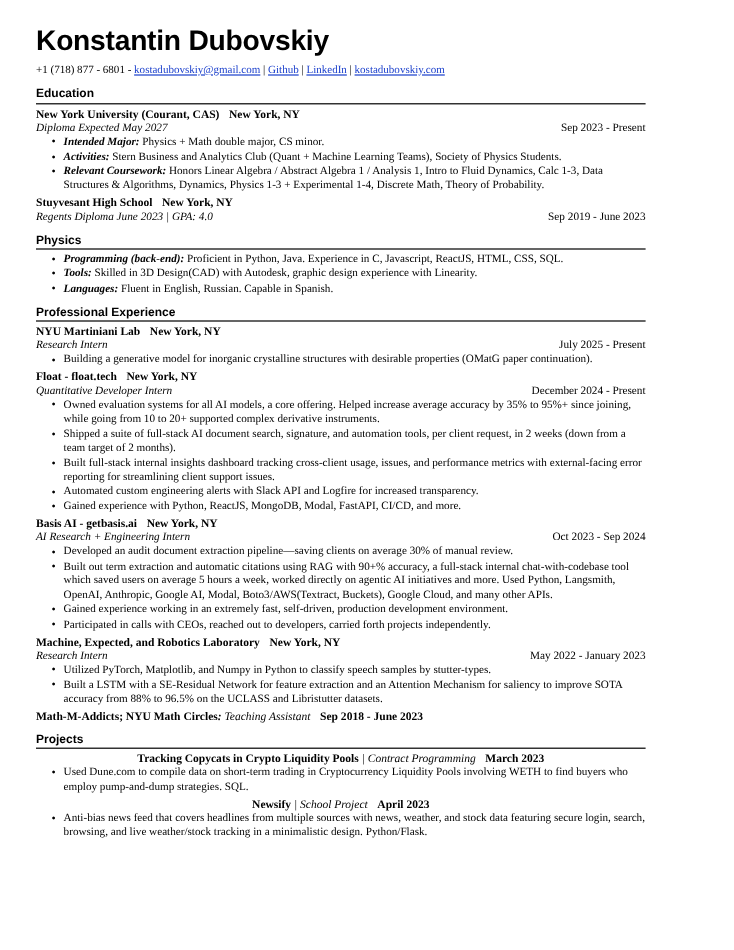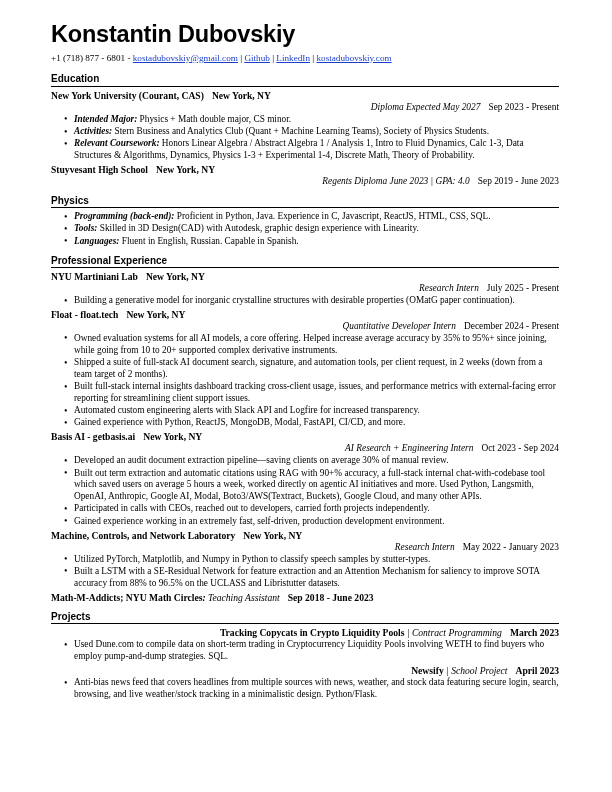--- a/index.html
+++ b/index.html
@@ -13,21 +13,20 @@
     font-family: "Liberation Serif", "DejaVu Serif", serif;
     color: #000000;
     font-size: 9.3px;
     line-height: 1.25;
     overflow: hidden;
   }
   .page {
     padding: 22px 30px 10px 30px;
     box-sizing: border-box;
     width: 568px;
-    margin-left: 21px;
   }
   .name {
     font-family: "Liberation Sans", sans-serif;
     font-size: 23.5px;
     font-weight: bold;
     letter-spacing: -0.2px;
     margin: 0 0 5px 0;
     line-height: 1.1;
   }
   .contact {
@@ -64,21 +63,21 @@
   .entry-head .left {
     font-weight: bold;
   }
   .entry-head .right {
     font-weight: bold;
     white-space: nowrap;
     padding-left: 8px;
   }
   .entry-sub {
     display: flex;
-    justify-content: flex-end;
+    justify-content: space-between;
     align-items: baseline;
     font-size: 9.4px;
     font-style: italic;
   }
   .entry-sub .right {
     font-style: normal;
     white-space: nowrap;
     padding-left: 8px;
   }
   ul.bullets {
@@ -105,21 +104,21 @@
     font-style: italic;
   }
   .ital {
     font-style: italic;
   }
   .bold {
     font-weight: bold;
   }
   .proj-head {
     display: flex;
-    justify-content: flex-end;
+    justify-content: center;
     align-items: baseline;
     font-size: 9.6px;
   }
   .proj-head .right {
     font-weight: bold;
     white-space: nowrap;
     padding-left: 8px;
   }
 </style>
 </head>
@@ -211,28 +210,28 @@
       <span class="left">Basis AI - getbasis.ai</span>
       <span class="right">New York, NY</span>
     </div>
     <div class="entry-sub">
       <span class="left">AI Research + Engineering Intern</span>
       <span class="right">Oct 2023 - Sep 2024</span>
     </div>
     <ul class="bullets">
       <li>Developed an audit document extraction pipeline—saving clients on average 30% of manual review.</li>
       <li>Built out term extraction and automatic citations using RAG with 90+% accuracy, a full-stack internal chat-with-codebase tool which saved users on average 5 hours a week, worked directly on agentic AI initiatives and more. Used Python, Langsmith, OpenAI, Anthropic, Google AI, Modal, Boto3/AWS(Textract, Buckets), Google Cloud, and many other APIs.</li>
+      <li>Gained experience working in an extremely fast, self-driven, production development environment.</li>
       <li>Participated in calls with CEOs, reached out to developers, carried forth projects independently.</li>
-      <li>Gained experience working in an extremely fast, self-driven, production development environment.</li>
-    </ul>
-  </div>
-
-  <div>
-    <div class="entry-head">
-      <span class="left">Machine, Controls, and Network Laboratory</span>
+    </ul>
+  </div>
+
+  <div>
+    <div class="entry-head">
+      <span class="left">Machine, Expected, and Robotics Laboratory</span>
       <span class="right">New York, NY</span>
     </div>
     <div class="entry-sub">
       <span class="left">Research Intern</span>
       <span class="right">May 2022 - January 2023</span>
     </div>
     <ul class="bullets">
       <li>Utilized PyTorch, Matplotlib, and Numpy in Python to classify speech samples by stutter-types.</li>
       <li>Built a LSTM with a SE-Residual Network for feature extraction and an Attention Mechanism for saliency to improve SOTA accuracy from 88% to 96.5% on the UCLASS and Libristutter datasets.</li>
     </ul>

